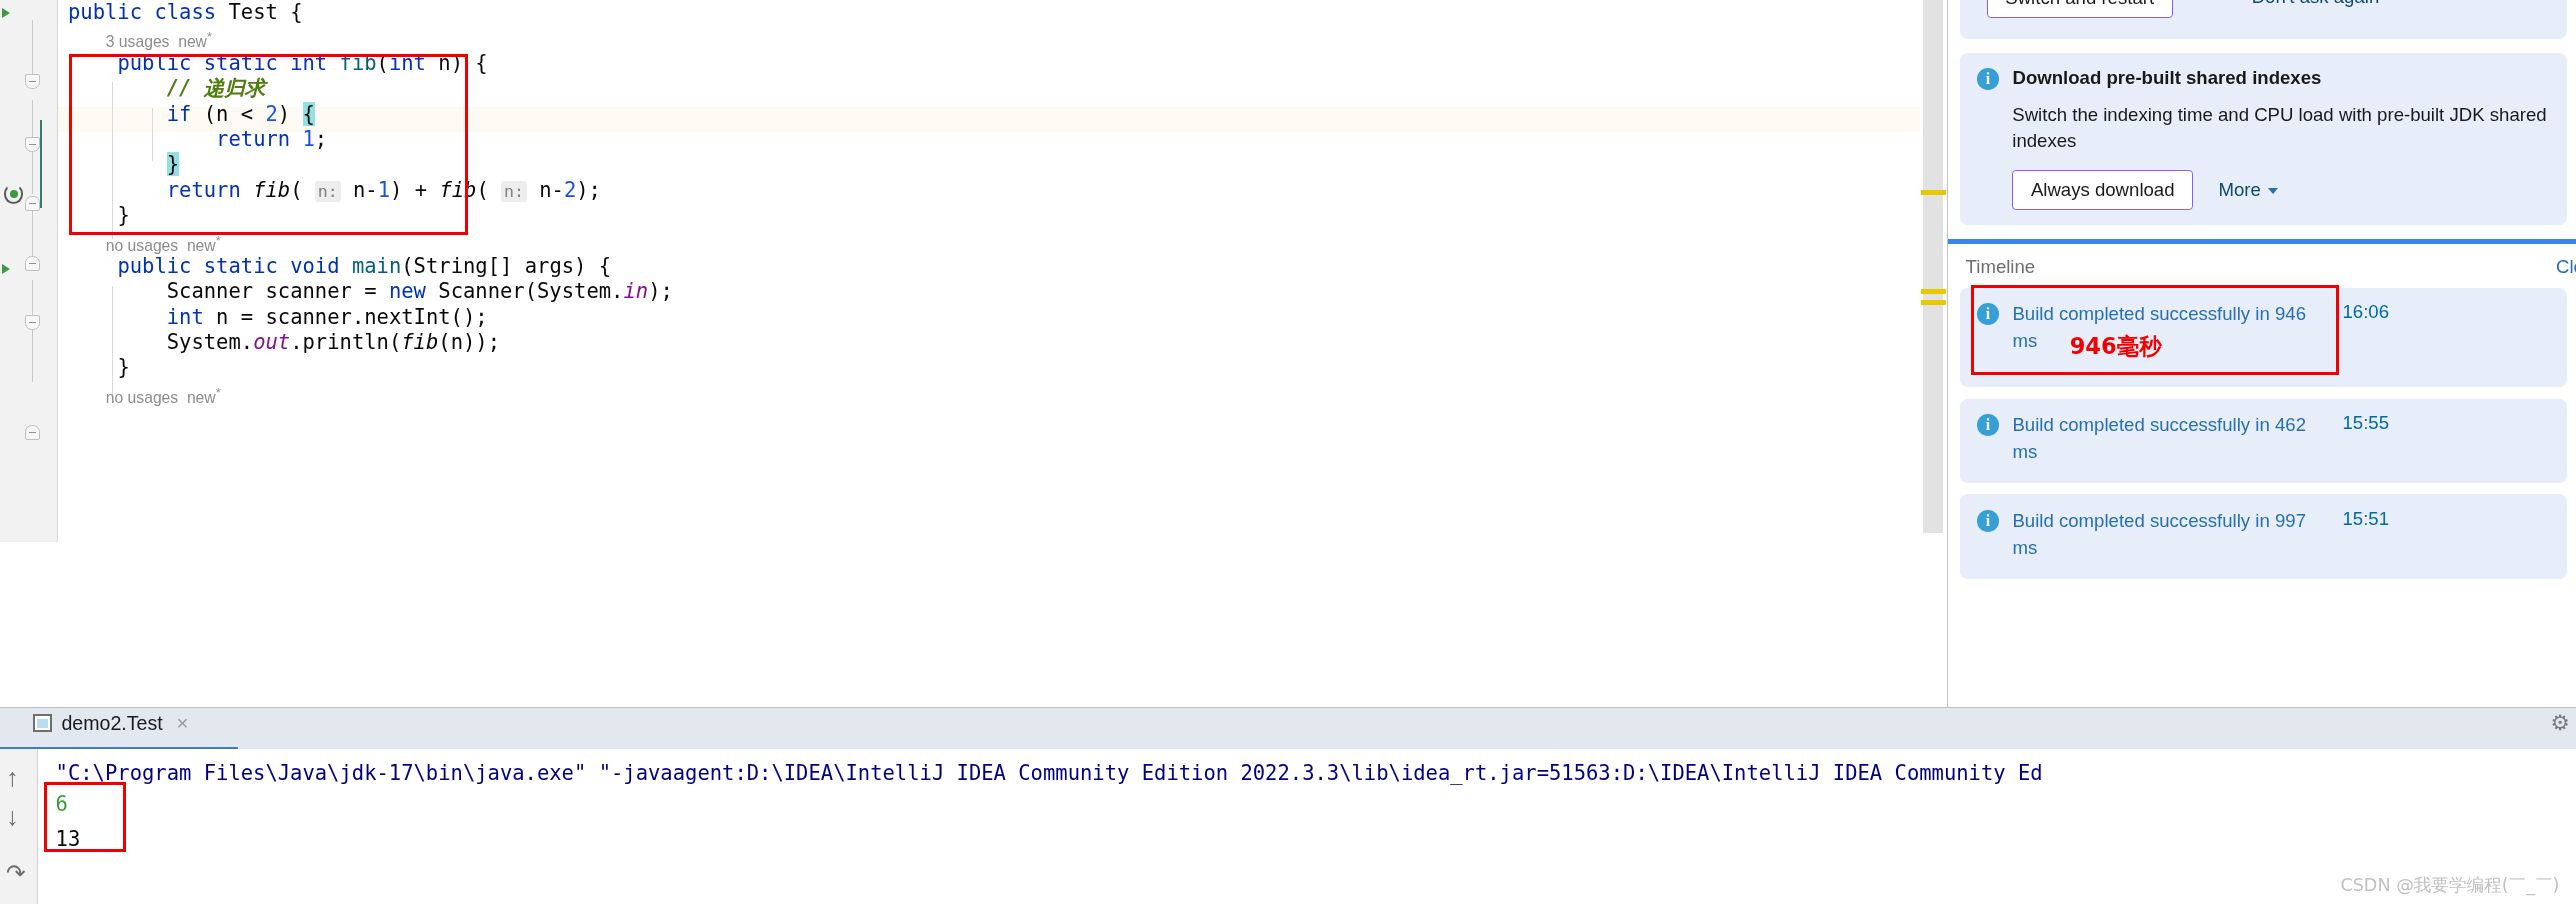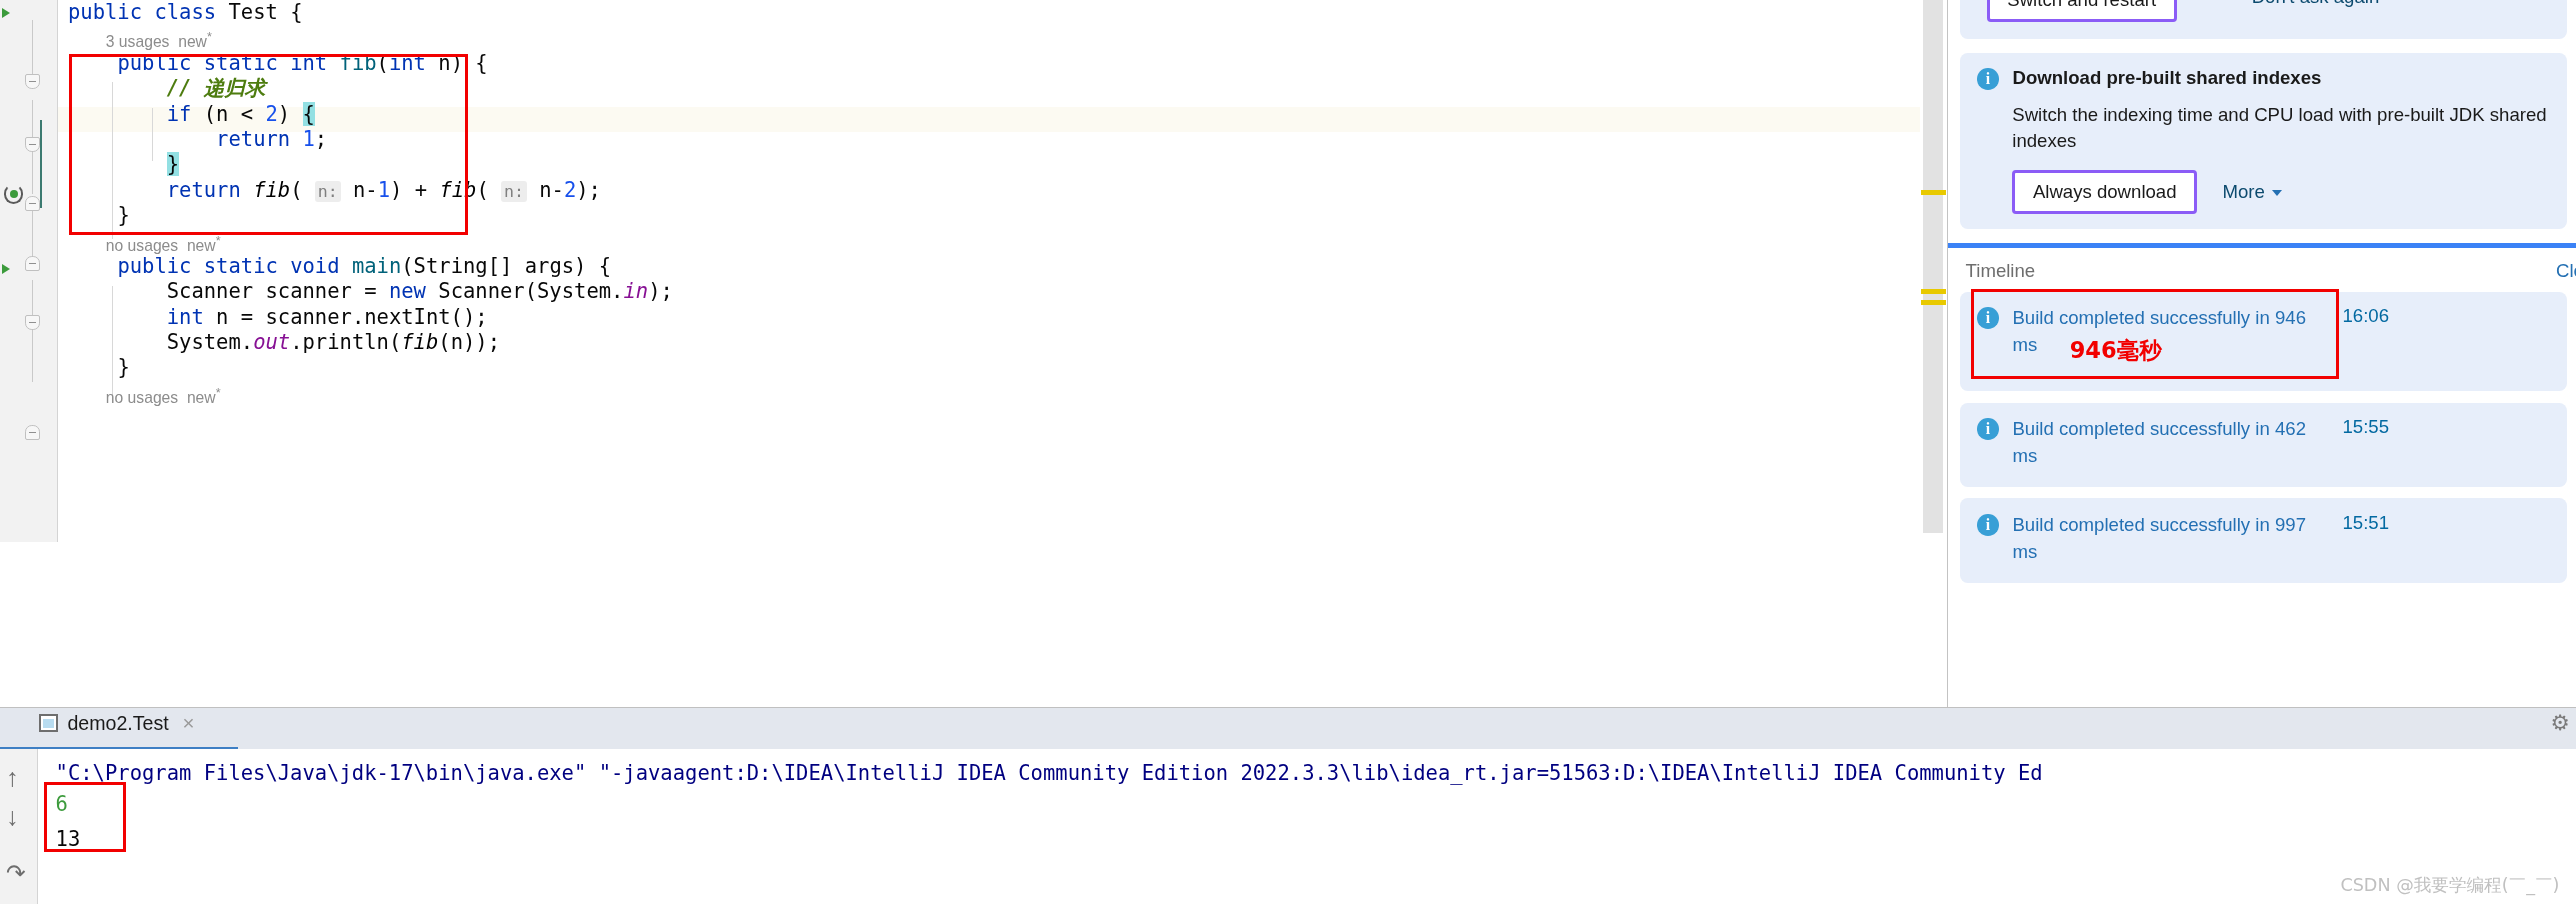--- a/index.html
+++ b/index.html
@@ -173,21 +173,21 @@
     font-size: 18.6px; font-weight: bold; color: #1a1a1a;
     margin-left: 13.7px; line-height: 23.5px;
   }
   .notif-body {
     font-size: 18.6px; color: #1a1a1a;
     margin: 11.7px 0 0 0; line-height: 26.4px;
   }
   .notif-actions { margin-top: 15.7px; display: flex; align-items: center; }
   .btn-white {
     background: #ffffff;
-    border: 3px solid #8b5cf6;
+    border: 1px solid #8b5cf6;
     border-radius: 3.9px;
     padding: 7.8px 17.6px;
     font-size: 18.6px; color: #1a1a1a;
     font-family: "Liberation Sans", sans-serif;
     cursor: pointer;
   }
   .link-blue {
     color: #0c4a6e; font-size: 18.6px;
     margin-left: 25.4px; cursor: pointer;
   }
@@ -246,21 +246,21 @@
     width: 2576px; height: 198px;
     background: #ffffff;
   }
   .tab-strip {
     position: absolute; left: 0; top: 0;
     width: 2576px; height: 42px;
     background: #e3e7ee;
     border-top: 1px solid #c0c0c0;
   }
   .run-tab {
-    position: absolute; left: 39px; top: 0;
+    position: absolute; left: 33px; top: 0;
     height: 32px;
     display: flex; align-items: center;
     font-size: 19.6px; color: #1a1a1a;
   }
   .tab-underline {
     position: absolute; left: 0; top: 40px;
     width: 238px; height: 2.9px;
     background: #3e7fc4;
   }
   .tab-icon {

